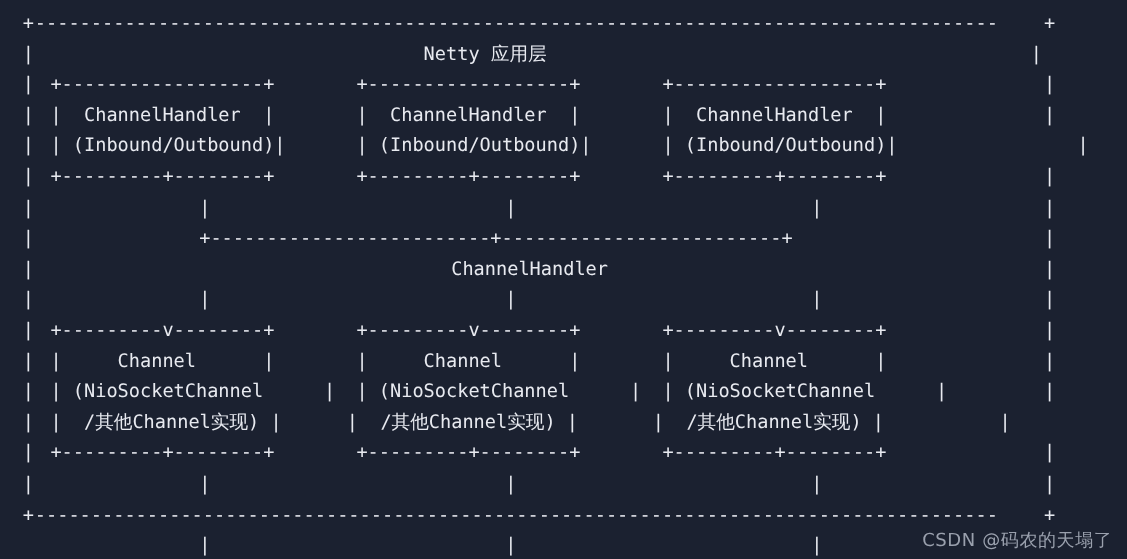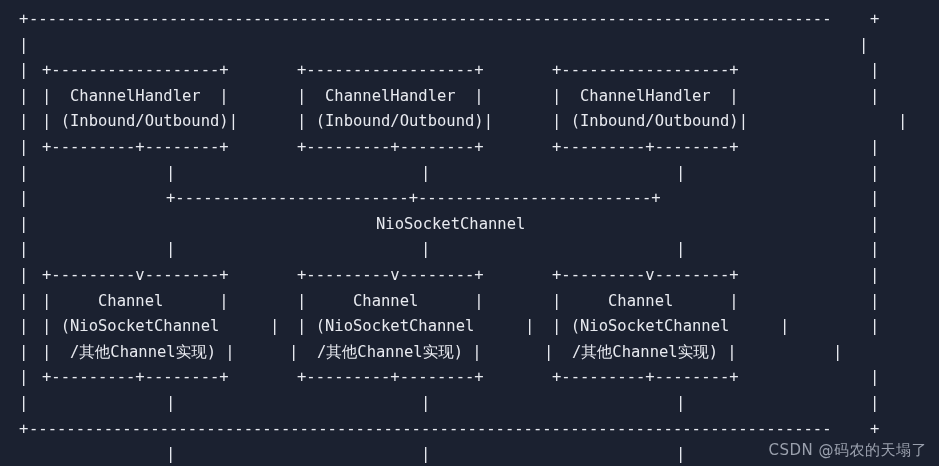--- a/index.html
+++ b/index.html
@@ -32,20 +32,21 @@
 <div id="canvas">
 
   <div id="ascii-layer">
       <div class="ascii-row" style="position: absolute; left: 0px; top: 7px; height: 25.6px; width: 939px;">
         <span style="position: absolute; left: 19px; top: 0px; font-family: &quot;DejaVu Sans Mono&quot;, &quot;Liberation Mono&quot;, monospace; font-size: 15.5px; line-height: 25.6px; white-space: pre; color: rgb(232, 234, 240);">+</span>
         <span style="position: absolute; left: 29px; top: 0px; font-family: &quot;DejaVu Sans Mono&quot;, &quot;Liberation Mono&quot;, monospace; font-size: 15.5px; line-height: 25.6px; white-space: pre; color: rgb(232, 234, 240);">--------------------------------------------------------------------------------------</span>
         <span style="position: absolute; left: 870px; top: 0px; font-family: &quot;DejaVu Sans Mono&quot;, &quot;Liberation Mono&quot;, monospace; font-size: 15.5px; line-height: 25.6px; white-space: pre; color: rgb(232, 234, 240);">+</span>
       </div>
       <div class="ascii-row" style="position: absolute; left: 0px; top: 32.6px; height: 25.6px; width: 939px;">
         <span style="position: absolute; left: 19px; top: 0px; font-family: &quot;DejaVu Sans Mono&quot;, &quot;Liberation Mono&quot;, monospace; font-size: 15.5px; line-height: 25.6px; white-space: pre; color: rgb(232, 234, 240);">|</span>
+        <span style="position: absolute; left: 353px; top: 0px; font-family: &quot;DejaVu Sans Mono&quot;, &quot;Liberation Mono&quot;, monospace; font-size: 15.5px; line-height: 25.6px; white-space: pre; color: rgb(232, 234, 240);">Netty 应用层</span>
         <span style="position: absolute; left: 859px; top: 0px; font-family: &quot;DejaVu Sans Mono&quot;, &quot;Liberation Mono&quot;, monospace; font-size: 15.5px; line-height: 25.6px; white-space: pre; color: rgb(232, 234, 240);">|</span>
       </div>
       <div class="ascii-row" style="position: absolute; left: 0px; top: 58.2px; height: 25.6px; width: 939px;">
         <span style="position: absolute; left: 19px; top: 0px; font-family: &quot;DejaVu Sans Mono&quot;, &quot;Liberation Mono&quot;, monospace; font-size: 15.5px; line-height: 25.6px; white-space: pre; color: rgb(232, 234, 240);">|</span>
         <span style="position: absolute; left: 42px; top: 0px; font-family: &quot;DejaVu Sans Mono&quot;, &quot;Liberation Mono&quot;, monospace; font-size: 15.5px; line-height: 25.6px; white-space: pre; color: rgb(232, 234, 240);">+------------------+</span>
         <span style="position: absolute; left: 297px; top: 0px; font-family: &quot;DejaVu Sans Mono&quot;, &quot;Liberation Mono&quot;, monospace; font-size: 15.5px; line-height: 25.6px; white-space: pre; color: rgb(232, 234, 240);">+------------------+</span>
         <span style="position: absolute; left: 552px; top: 0px; font-family: &quot;DejaVu Sans Mono&quot;, &quot;Liberation Mono&quot;, monospace; font-size: 15.5px; line-height: 25.6px; white-space: pre; color: rgb(232, 234, 240);">+------------------+</span>
         <span style="position: absolute; left: 870px; top: 0px; font-family: &quot;DejaVu Sans Mono&quot;, &quot;Liberation Mono&quot;, monospace; font-size: 15.5px; line-height: 25.6px; white-space: pre; color: rgb(232, 234, 240);">|</span>
       </div>
       <div class="ascii-row" style="position: absolute; left: 0px; top: 83.8px; height: 25.6px; width: 939px;">
@@ -76,21 +77,21 @@
         <span style="position: absolute; left: 676px; top: 0px; font-family: &quot;DejaVu Sans Mono&quot;, &quot;Liberation Mono&quot;, monospace; font-size: 15.5px; line-height: 25.6px; white-space: pre; color: rgb(232, 234, 240);">|</span>
         <span style="position: absolute; left: 870px; top: 0px; font-family: &quot;DejaVu Sans Mono&quot;, &quot;Liberation Mono&quot;, monospace; font-size: 15.5px; line-height: 25.6px; white-space: pre; color: rgb(232, 234, 240);">|</span>
       </div>
       <div class="ascii-row" style="position: absolute; left: 0px; top: 186.2px; height: 25.6px; width: 939px;">
         <span style="position: absolute; left: 19px; top: 0px; font-family: &quot;DejaVu Sans Mono&quot;, &quot;Liberation Mono&quot;, monospace; font-size: 15.5px; line-height: 25.6px; white-space: pre; color: rgb(232, 234, 240);">|</span>
         <span style="position: absolute; left: 166px; top: 0px; font-family: &quot;DejaVu Sans Mono&quot;, &quot;Liberation Mono&quot;, monospace; font-size: 15.5px; line-height: 25.6px; white-space: pre; color: rgb(232, 234, 240);">+-------------------------+-------------------------+</span>
         <span style="position: absolute; left: 870px; top: 0px; font-family: &quot;DejaVu Sans Mono&quot;, &quot;Liberation Mono&quot;, monospace; font-size: 15.5px; line-height: 25.6px; white-space: pre; color: rgb(232, 234, 240);">|</span>
       </div>
       <div class="ascii-row" style="position: absolute; left: 0px; top: 211.8px; height: 25.6px; width: 939px;">
         <span style="position: absolute; left: 19px; top: 0px; font-family: &quot;DejaVu Sans Mono&quot;, &quot;Liberation Mono&quot;, monospace; font-size: 15.5px; line-height: 25.6px; white-space: pre; color: rgb(232, 234, 240);">|</span>
-        <span style="position: absolute; left: 376px; top: 0px; font-family: &quot;DejaVu Sans Mono&quot;, &quot;Liberation Mono&quot;, monospace; font-size: 15.5px; line-height: 25.6px; white-space: pre; color: rgb(232, 234, 240);">NioSocketChannel</span>
+        <span style="position: absolute; left: 376px; top: 0px; font-family: &quot;DejaVu Sans Mono&quot;, &quot;Liberation Mono&quot;, monospace; font-size: 15.5px; line-height: 25.6px; white-space: pre; color: rgb(232, 234, 240);">ChannelHandler</span>
         <span style="position: absolute; left: 870px; top: 0px; font-family: &quot;DejaVu Sans Mono&quot;, &quot;Liberation Mono&quot;, monospace; font-size: 15.5px; line-height: 25.6px; white-space: pre; color: rgb(232, 234, 240);">|</span>
       </div>
       <div class="ascii-row" style="position: absolute; left: 0px; top: 237.4px; height: 25.6px; width: 939px;">
         <span style="position: absolute; left: 19px; top: 0px; font-family: &quot;DejaVu Sans Mono&quot;, &quot;Liberation Mono&quot;, monospace; font-size: 15.5px; line-height: 25.6px; white-space: pre; color: rgb(232, 234, 240);">|</span>
         <span style="position: absolute; left: 166px; top: 0px; font-family: &quot;DejaVu Sans Mono&quot;, &quot;Liberation Mono&quot;, monospace; font-size: 15.5px; line-height: 25.6px; white-space: pre; color: rgb(232, 234, 240);">|</span>
         <span style="position: absolute; left: 421px; top: 0px; font-family: &quot;DejaVu Sans Mono&quot;, &quot;Liberation Mono&quot;, monospace; font-size: 15.5px; line-height: 25.6px; white-space: pre; color: rgb(232, 234, 240);">|</span>
         <span style="position: absolute; left: 676px; top: 0px; font-family: &quot;DejaVu Sans Mono&quot;, &quot;Liberation Mono&quot;, monospace; font-size: 15.5px; line-height: 25.6px; white-space: pre; color: rgb(232, 234, 240);">|</span>
         <span style="position: absolute; left: 870px; top: 0px; font-family: &quot;DejaVu Sans Mono&quot;, &quot;Liberation Mono&quot;, monospace; font-size: 15.5px; line-height: 25.6px; white-space: pre; color: rgb(232, 234, 240);">|</span>
       </div>
       <div class="ascii-row" style="position: absolute; left: 0px; top: 263px; height: 25.6px; width: 939px;">

